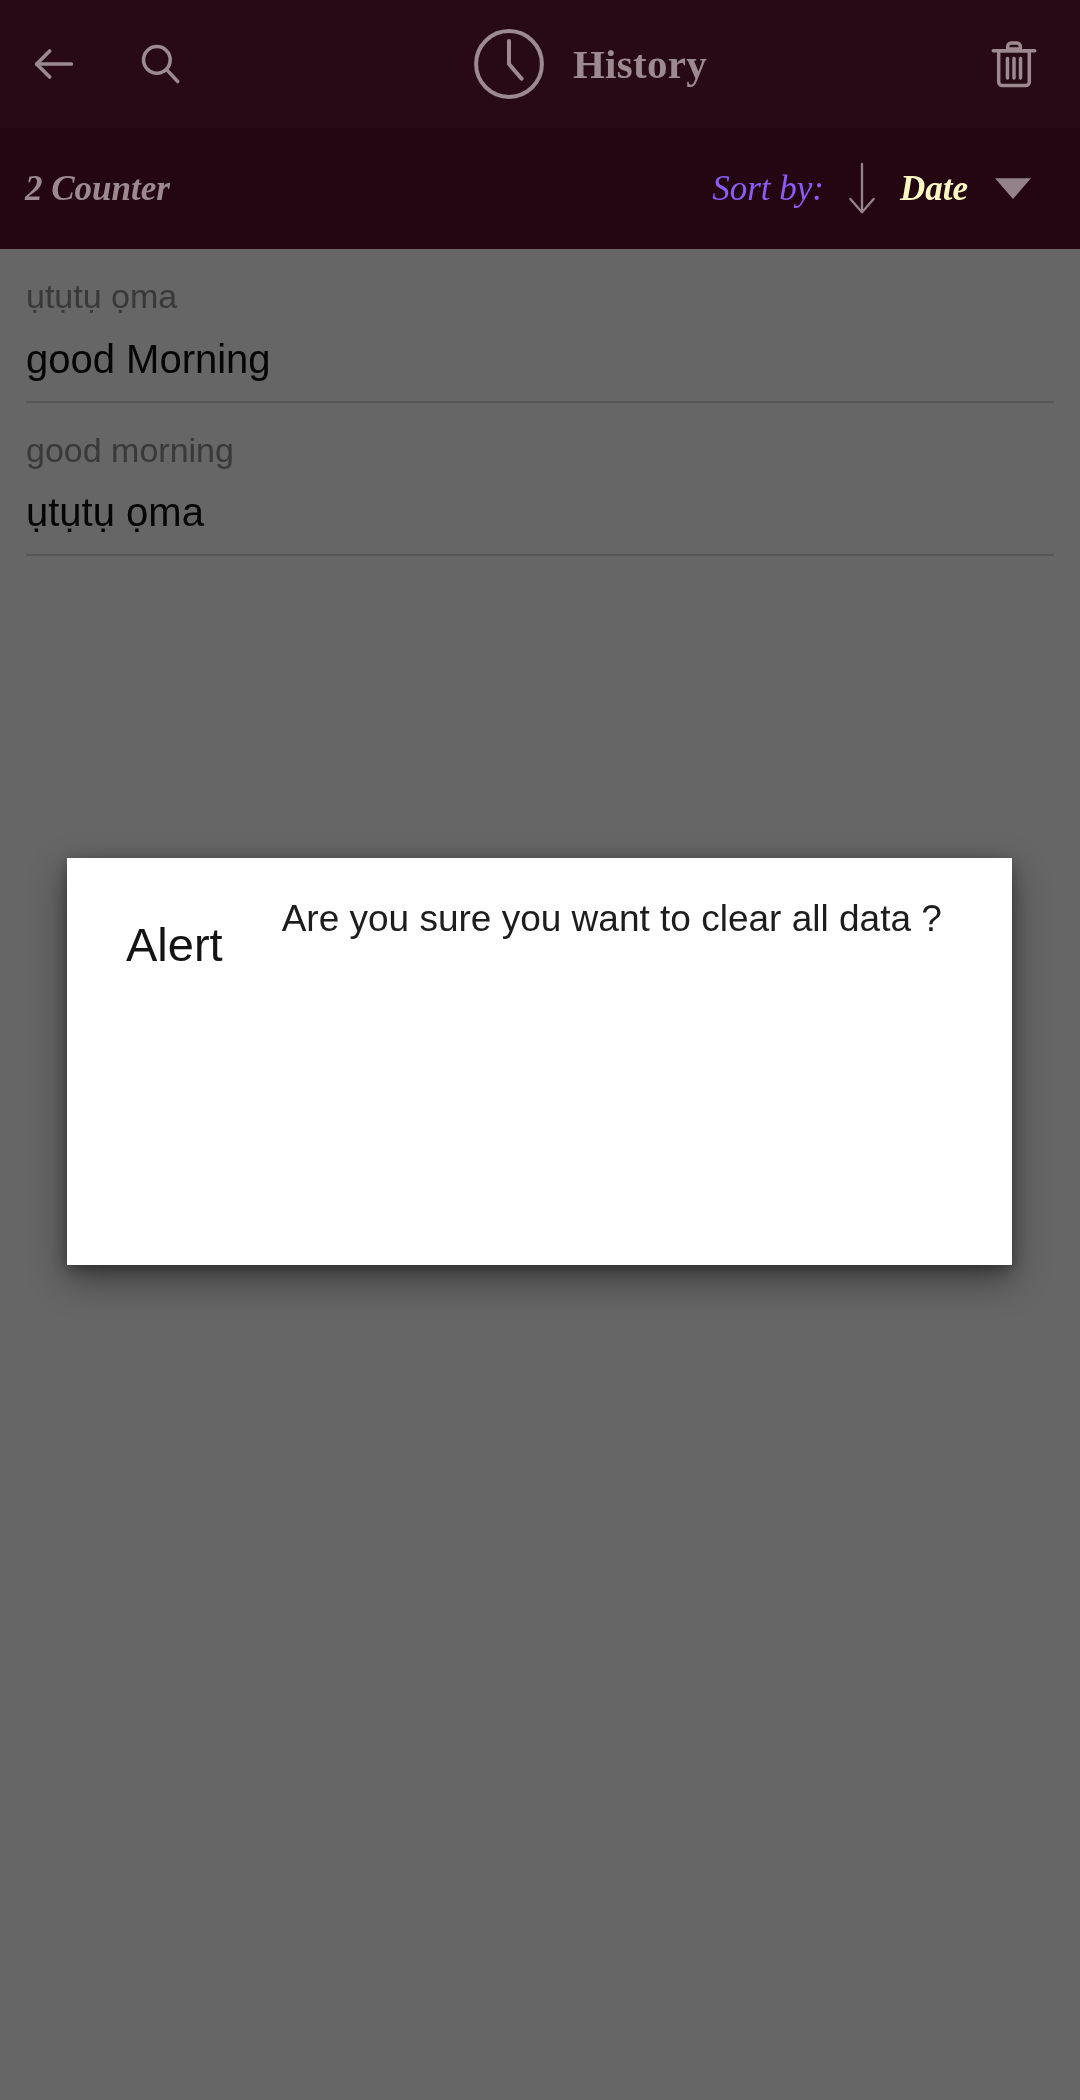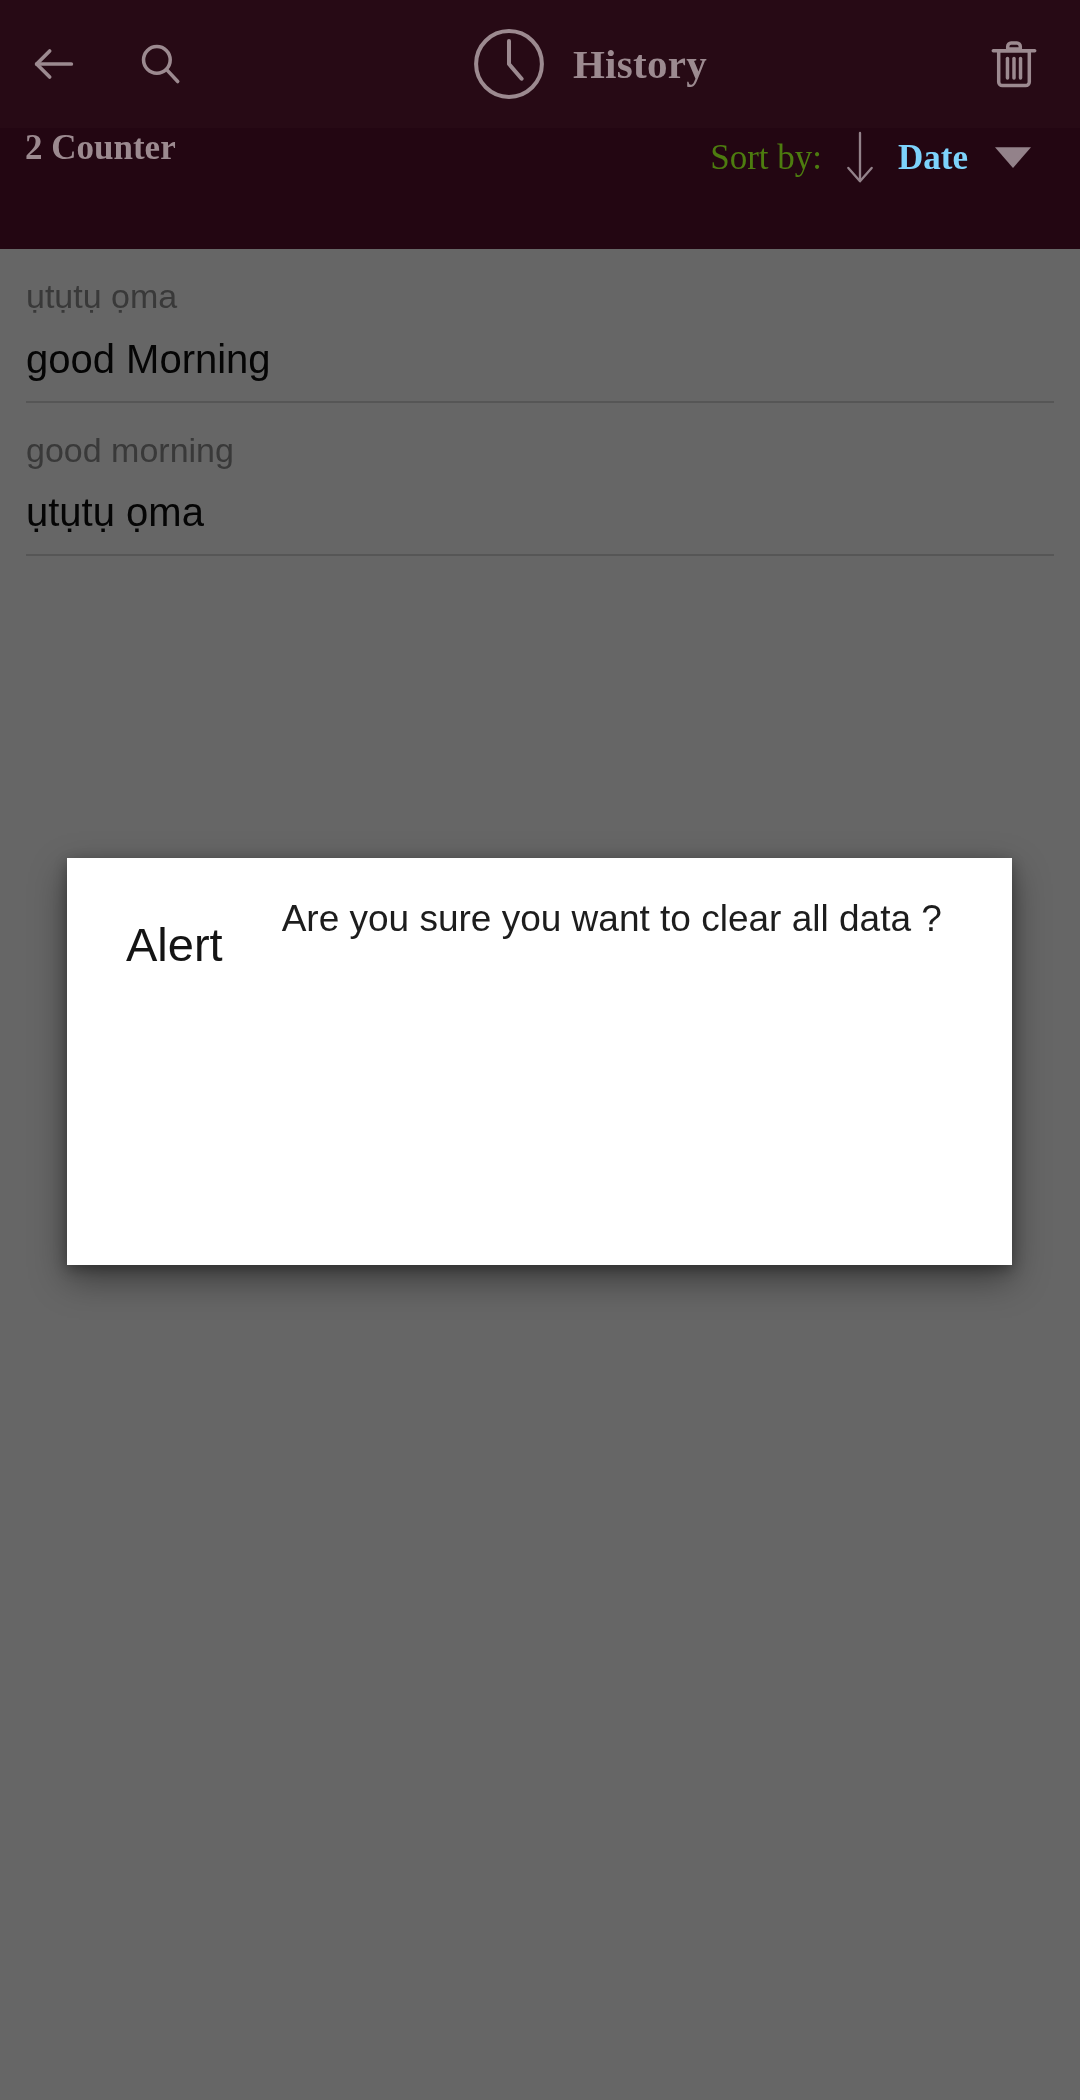--- a/index.html
+++ b/index.html
@@ -34,47 +34,47 @@
   .ab-title{
     font-family:"Liberation Serif",serif;
     font-weight:bold;font-size:41px;color:#9c8a90;letter-spacing:.3px;
   }
   .ab-trash{margin-right:20px;}
 
   
   .subbar{
     position:absolute;left:0;top:128px;width:1080px;height:121px;
     background:#330a1a;
-    display:flex;align-items:flex-start;
+    display:flex;align-items:center;font-style:italic;
   }
   .subbar::after{
     content:"";position:absolute;left:0;right:0;top:0;bottom:0;
     background:rgba(0,0,0,.30);pointer-events:none;
   }
   .subbar > *{position:relative;z-index:2;}
 
   .counter{
     font-family:"Liberation Serif",serif;
     font-weight:bold;font-size:35px;color:#9c8a90;
     margin-left:25px;
   }
   .sortwrap{
     margin-left:auto;display:flex;align-items:center;
     margin-right:22px;
   }
   .sort-label{
     font-family:"Liberation Serif",serif;
-    font-size:35px;color:#4d7c0f;
+    font-size:35px;color:#8b5cf6;
   }
   .sort-arrow{
     width:76px;height:60px;display:flex;align-items:center;justify-content:center;
   }
   .sort-value{
     font-family:"Liberation Serif",serif;
-    font-weight:bold;font-size:35px;color:#7dd3fc;
+    font-weight:bold;font-size:35px;color:#fef9c3;
   }
   .sort-caret{
     width:90px;height:60px;display:flex;align-items:center;justify-content:center;
   }
 
   
   .list{
     position:absolute;left:0;top:249px;width:1080px;bottom:0;
     background:#ffffff;
   }

